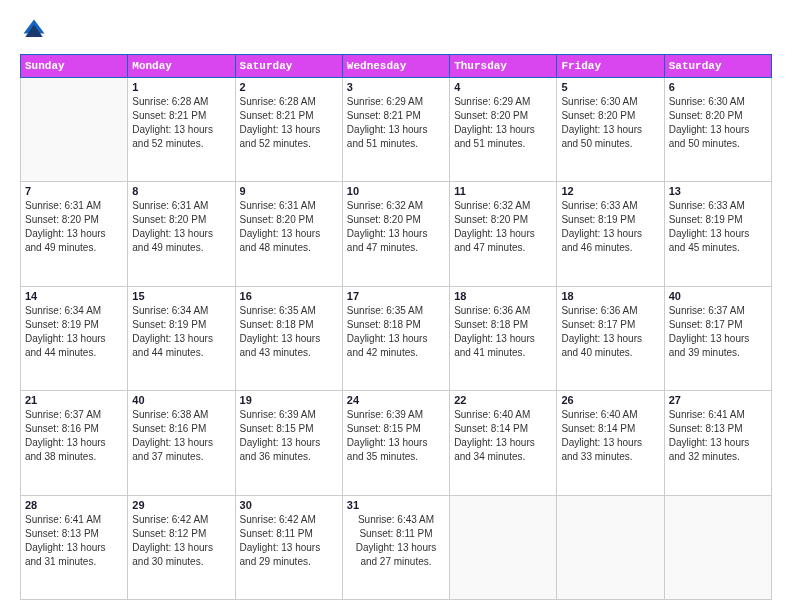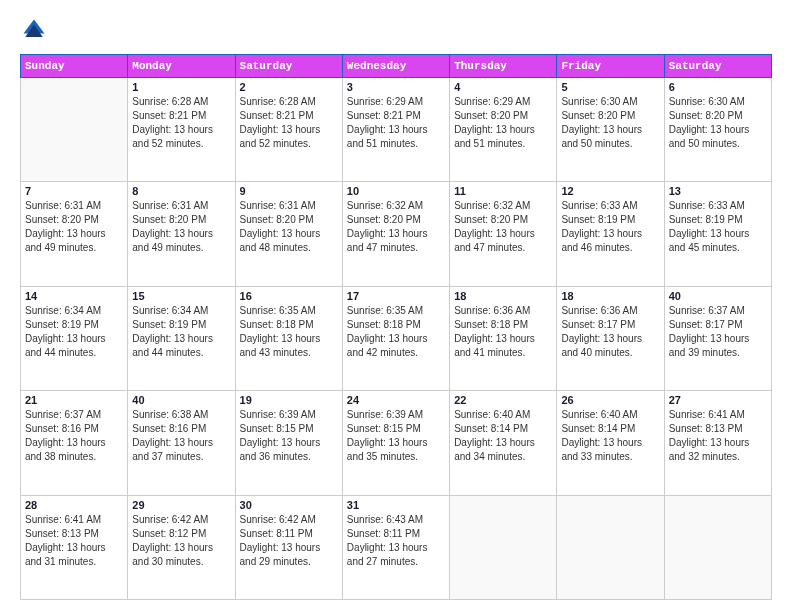--- a/index.html
+++ b/index.html
@@ -353,21 +353,21 @@
           </td>
           <td>
             <div class="day-num">30</div>
             <div class="day-info" style="white-space: pre-line;">Sunrise: 6:42 AM
 Sunset: 8:11 PM
 Daylight: 13 hours
 and 29 minutes.</div>
           </td>
           <td>
             <div class="day-num">31</div>
-            <div class="day-info" style="white-space: pre-line;">Sunrise: 6:43 AM
+            <div class="day-info" style="white-space: pre-line; text-align: center;">Sunrise: 6:43 AM
 Sunset: 8:11 PM
 Daylight: 13 hours
 and 27 minutes.</div>
           </td>
           <td class="empty"></td>
           <td class="empty"></td>
           <td class="empty"></td>
         </tr>
       </tbody>
   </table>

